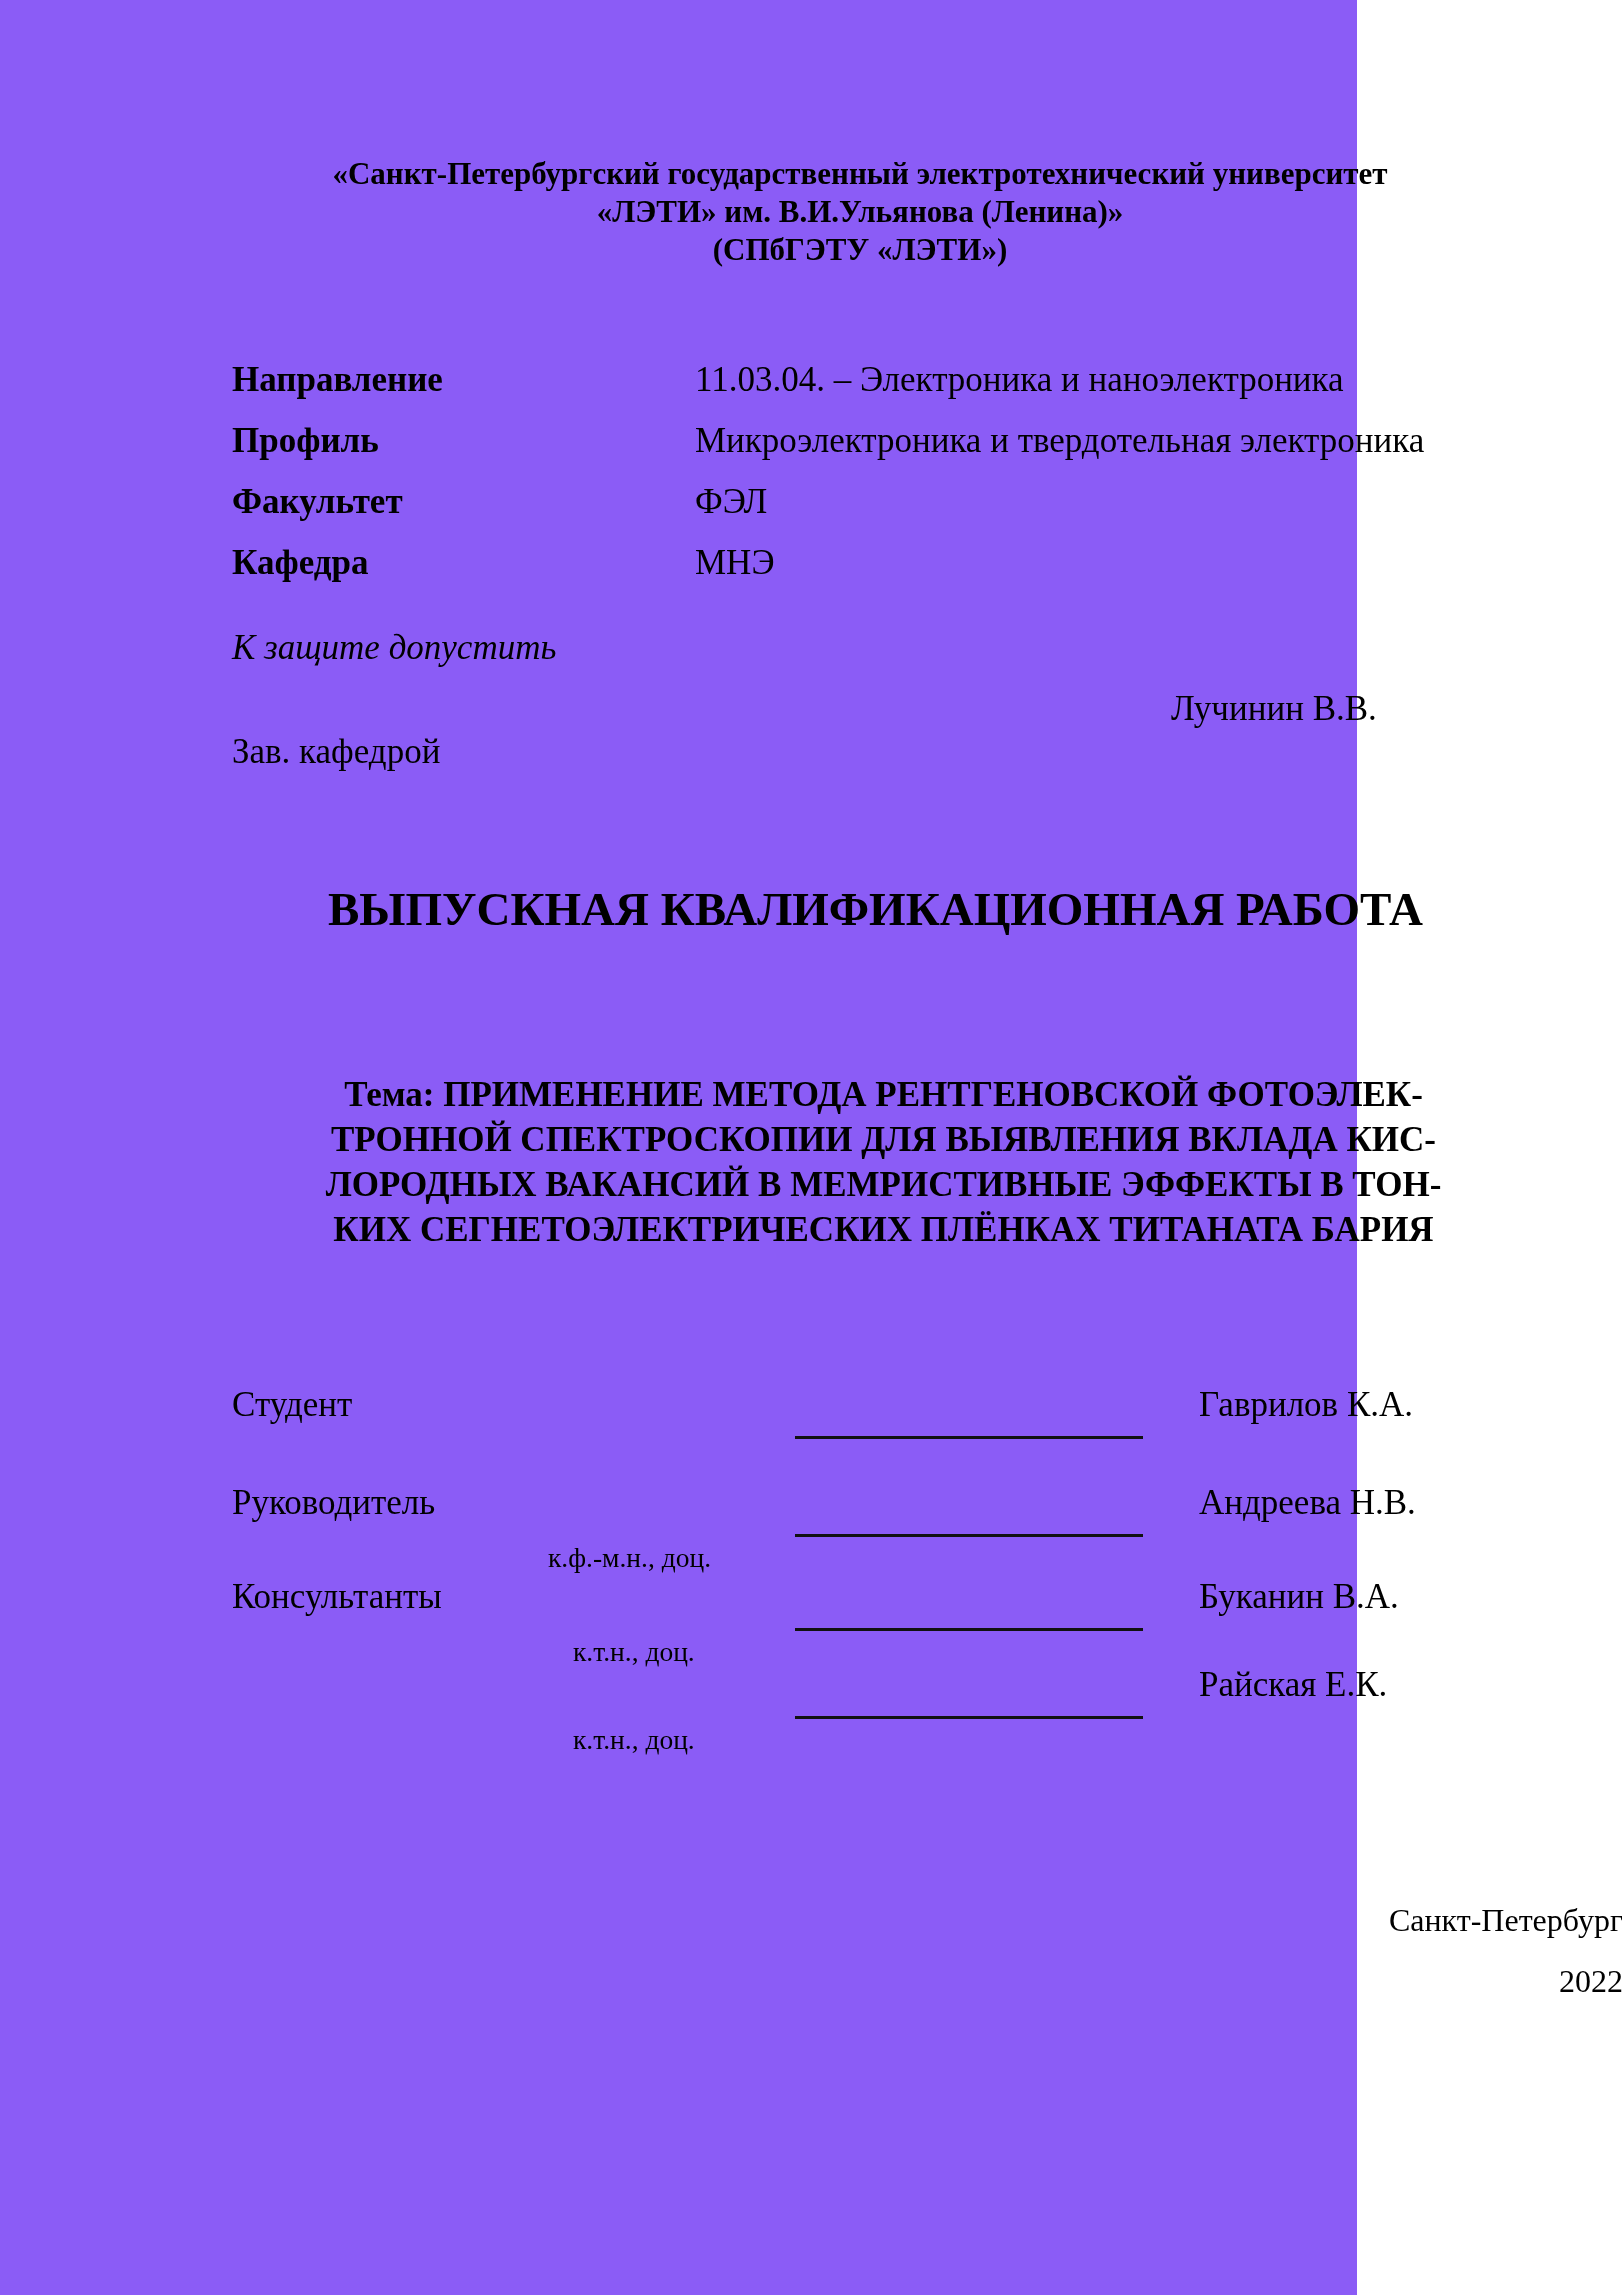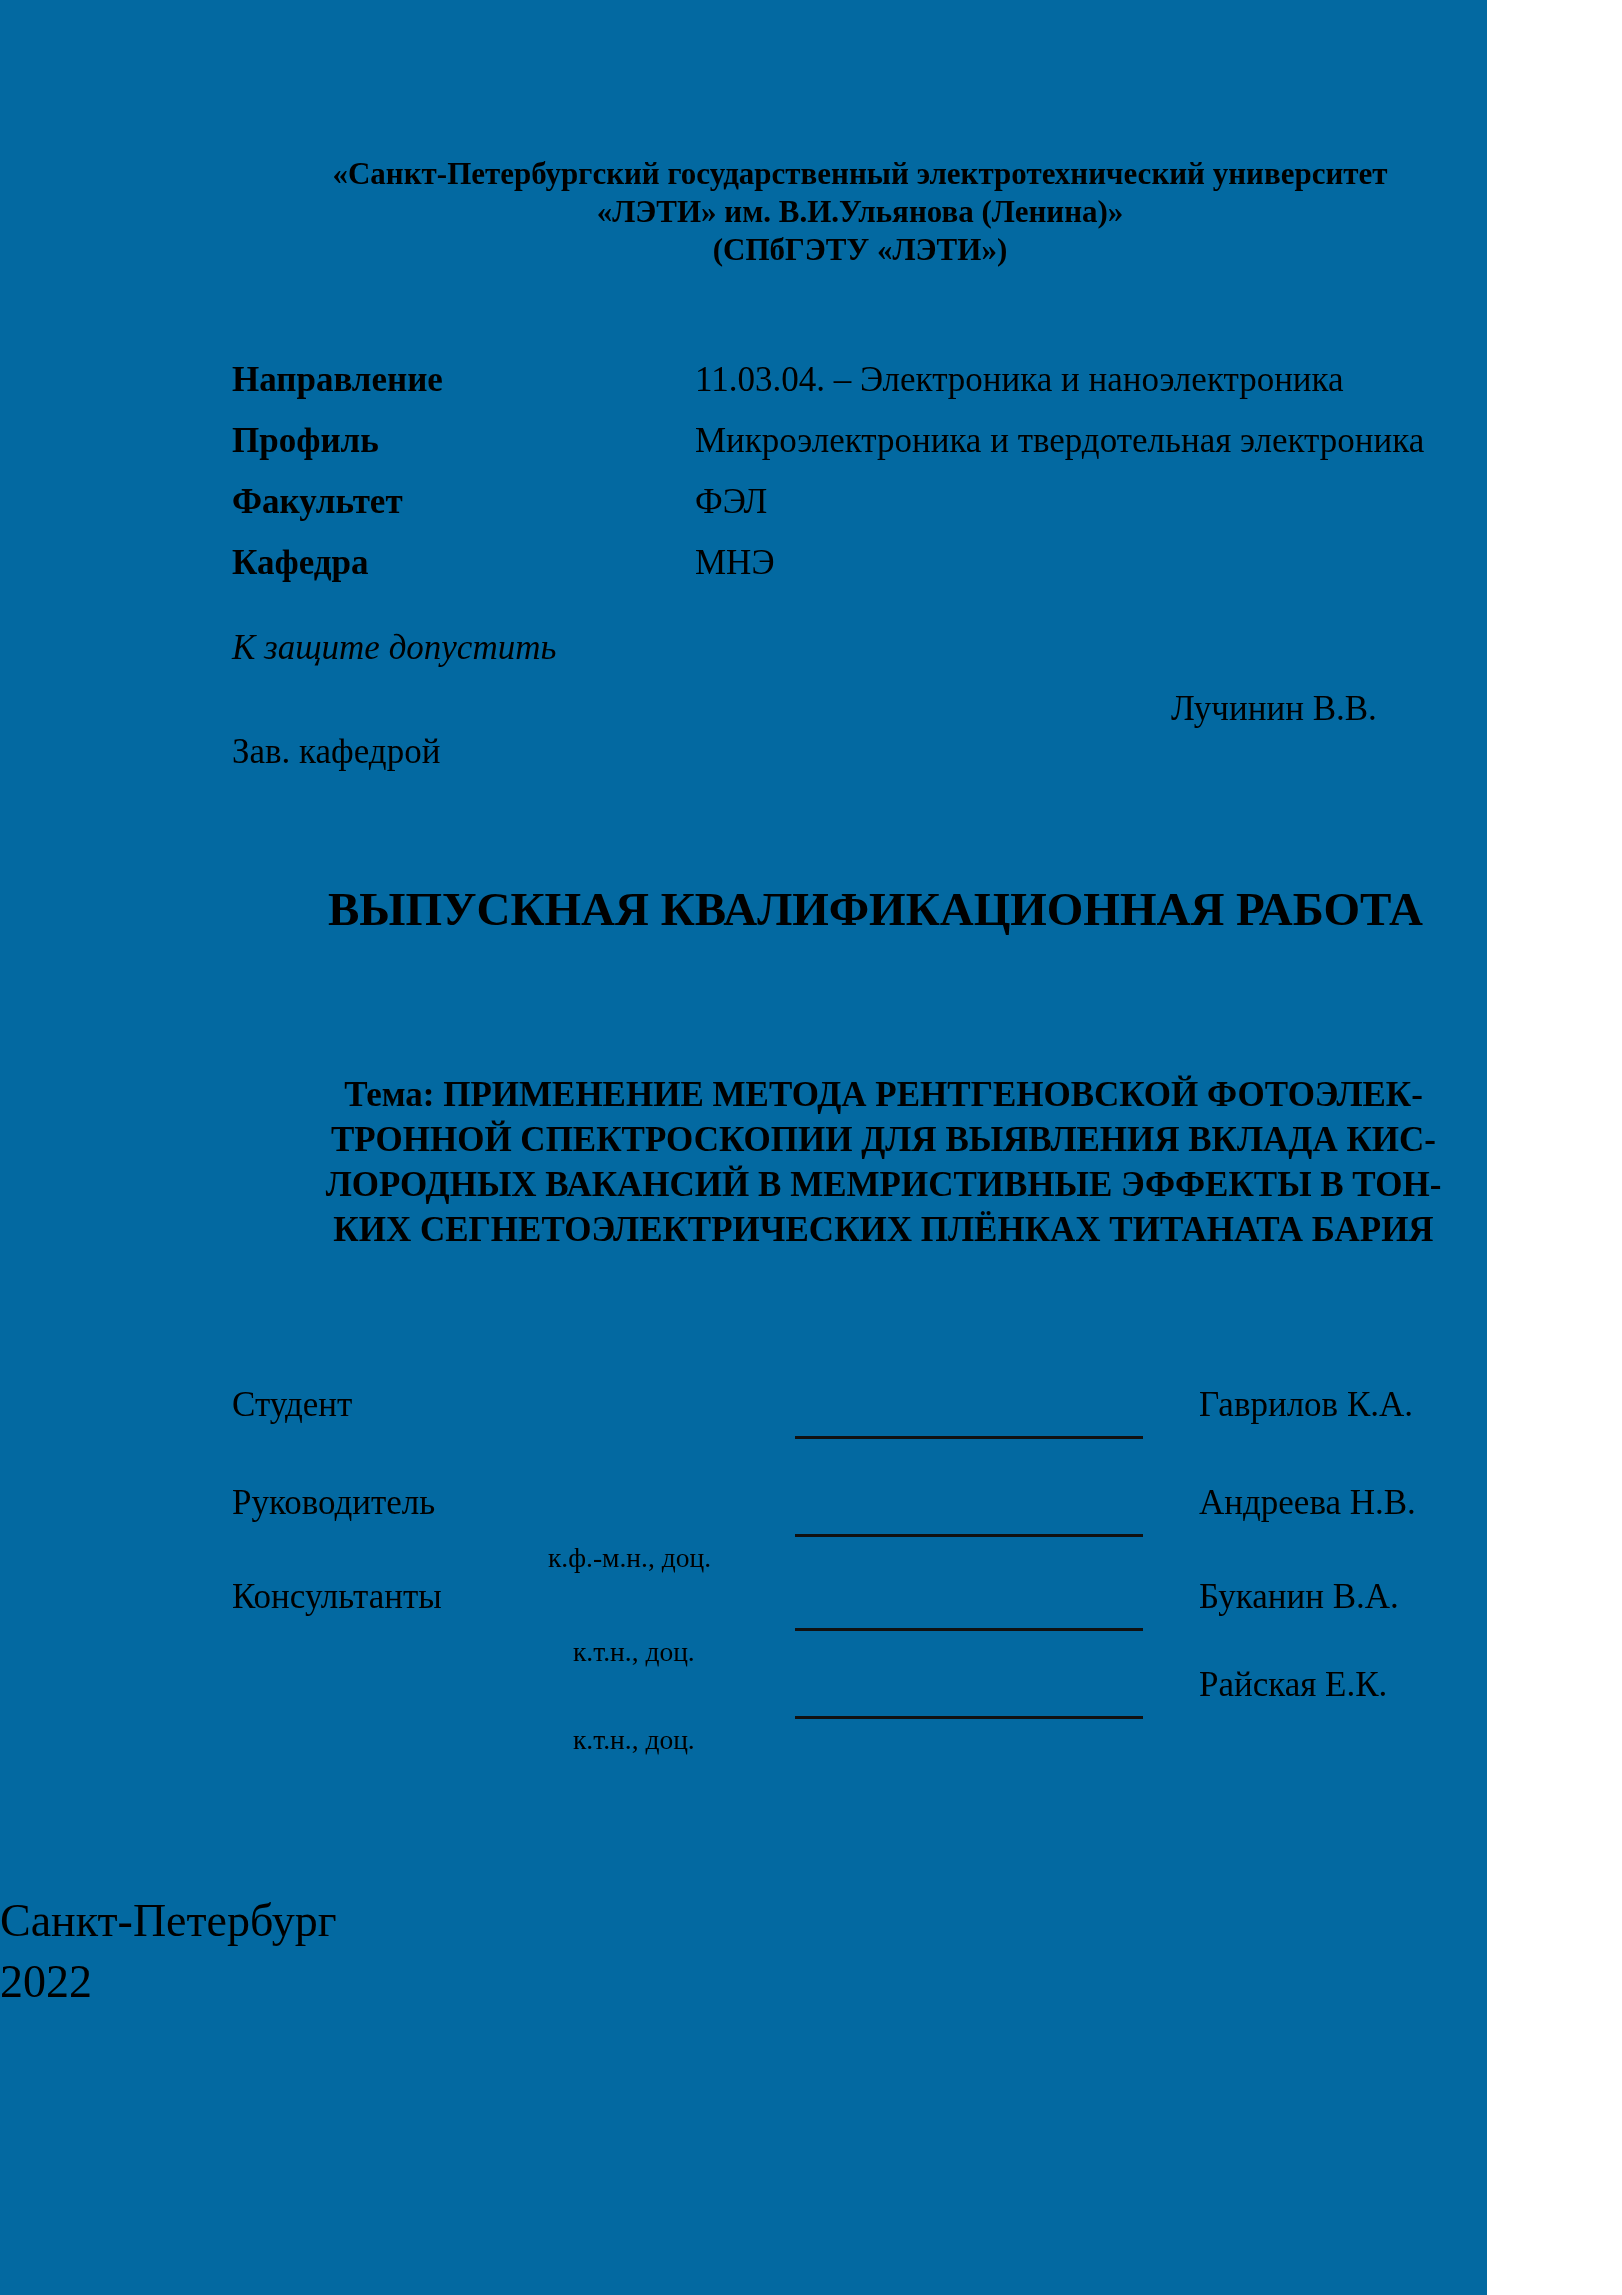--- a/index.html
+++ b/index.html
@@ -1,17 +1,17 @@
 <!DOCTYPE html>
 <html style="font-size:12.6px"><head>
   <meta charset="utf-8">
   <style>
     html, body { margin: 0; padding: 0; background: #ffffff; }
     body { width: 1623px; height: 2295px; position: relative; overflow: hidden; color: #000; font-family: "Liberation Serif", "DejaVu Serif", serif; }
-    .page { position: absolute; left: 0; top: 0; width: 1487px; height: 2295px; background: #0369a1; }
+    .page { position: absolute; left: 0; top: 0; width: 1357px; height: 2295px; background: #8b5cf6; }
 
     .header { position: absolute; left: 232px; width: 1256px; top: 155px; text-align: center; font-weight: bold; font-size: 31px; line-height: 38px; }
     .header div { white-space: nowrap; }
 
     .info { position: absolute; left: 232px; top: 356px; width: 1287px; }
     .info-row { position: relative; height: 61px; font-size: 35px; line-height: 47px; }
     .info-label { position: absolute; left: 0; font-weight: bold; white-space: nowrap; }
     .info-value { position: absolute; left: 463px; white-space: nowrap; font-family: Liberation Serif, serif; }
 
     .approval { position: absolute; left: 232px; top: 624px; width: 1177px; font-size: 35px; line-height: 47px; }
@@ -26,21 +26,21 @@
     .topic { position: absolute; left: 248px; width: 1271px; top: 1072px; text-align: justify; font-weight: bold; font-size: 35px; line-height: 45px; }
     .topic div { white-space: nowrap; text-align: center; }
 
     .signatures { position: absolute; left: 232px; top: 1381px; width: 1271px; font-size: 35px; }
     .sig-row { position: relative; height: 93px; }
     .sig-role { position: absolute; left: 0; top: 0; line-height: 47px; white-space: nowrap; }
     .sig-degree { position: absolute; top: 11px; line-height: 47px; font-size: 27.5px; white-space: nowrap; margin-top: 44px; }
     .sig-line { position: absolute; left: 563px; width: 348px; top: 55px; height: 0; border-top: 3.1px solid #111; }
     .sig-name { position: absolute; left: 967px; top: 0; line-height: 47px; white-space: nowrap; }
 
-    .footer { position: absolute; left: 0; width: 1623px; top: 1890px; text-align: left; font-size: 46px; line-height: 61px; }
+    .footer { position: absolute; left: 0; width: 1623px; top: 1890px; text-align: right; font-size: 32px; line-height: 61px; }
   </style>
 </head>
 <body>
 
 <div class="page">
 
   <div class="header">
     <div>«Санкт-Петербургский государственный электротехнический университет</div>
     <div>«ЛЭТИ» им. В.И.Ульянова (Ленина)»</div>
     <div>(СПбГЭТУ «ЛЭТИ»)</div>

